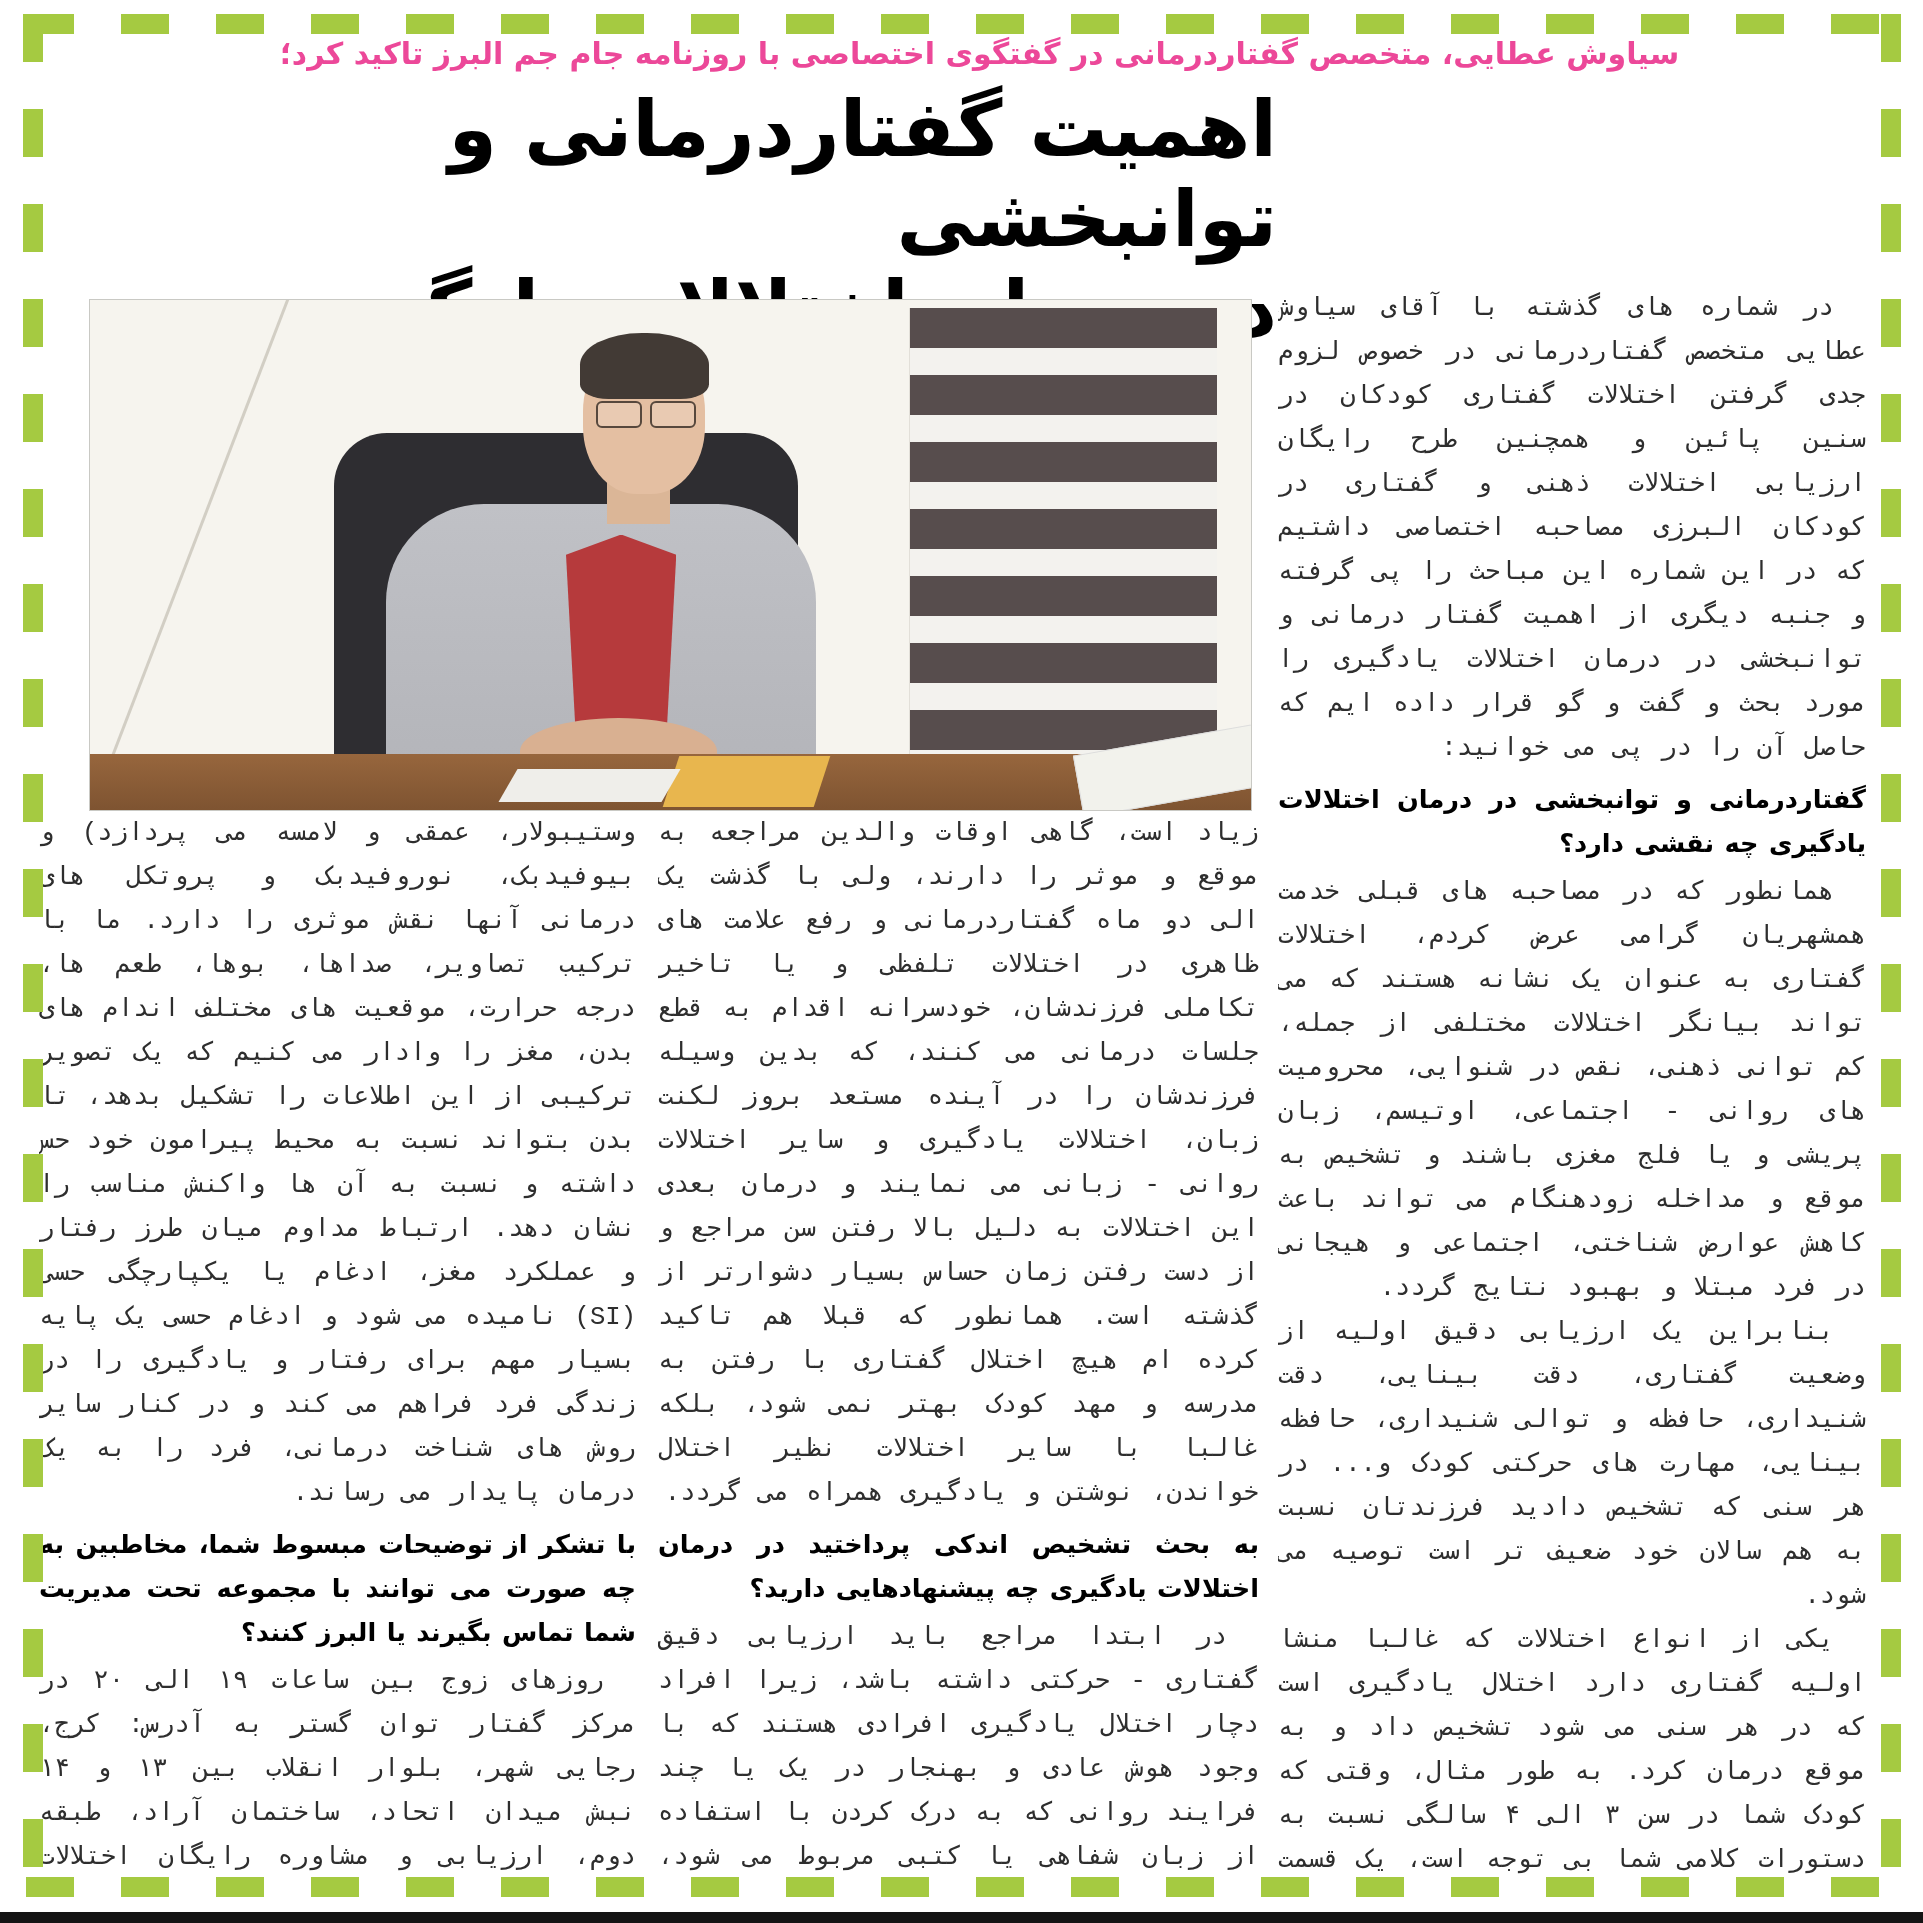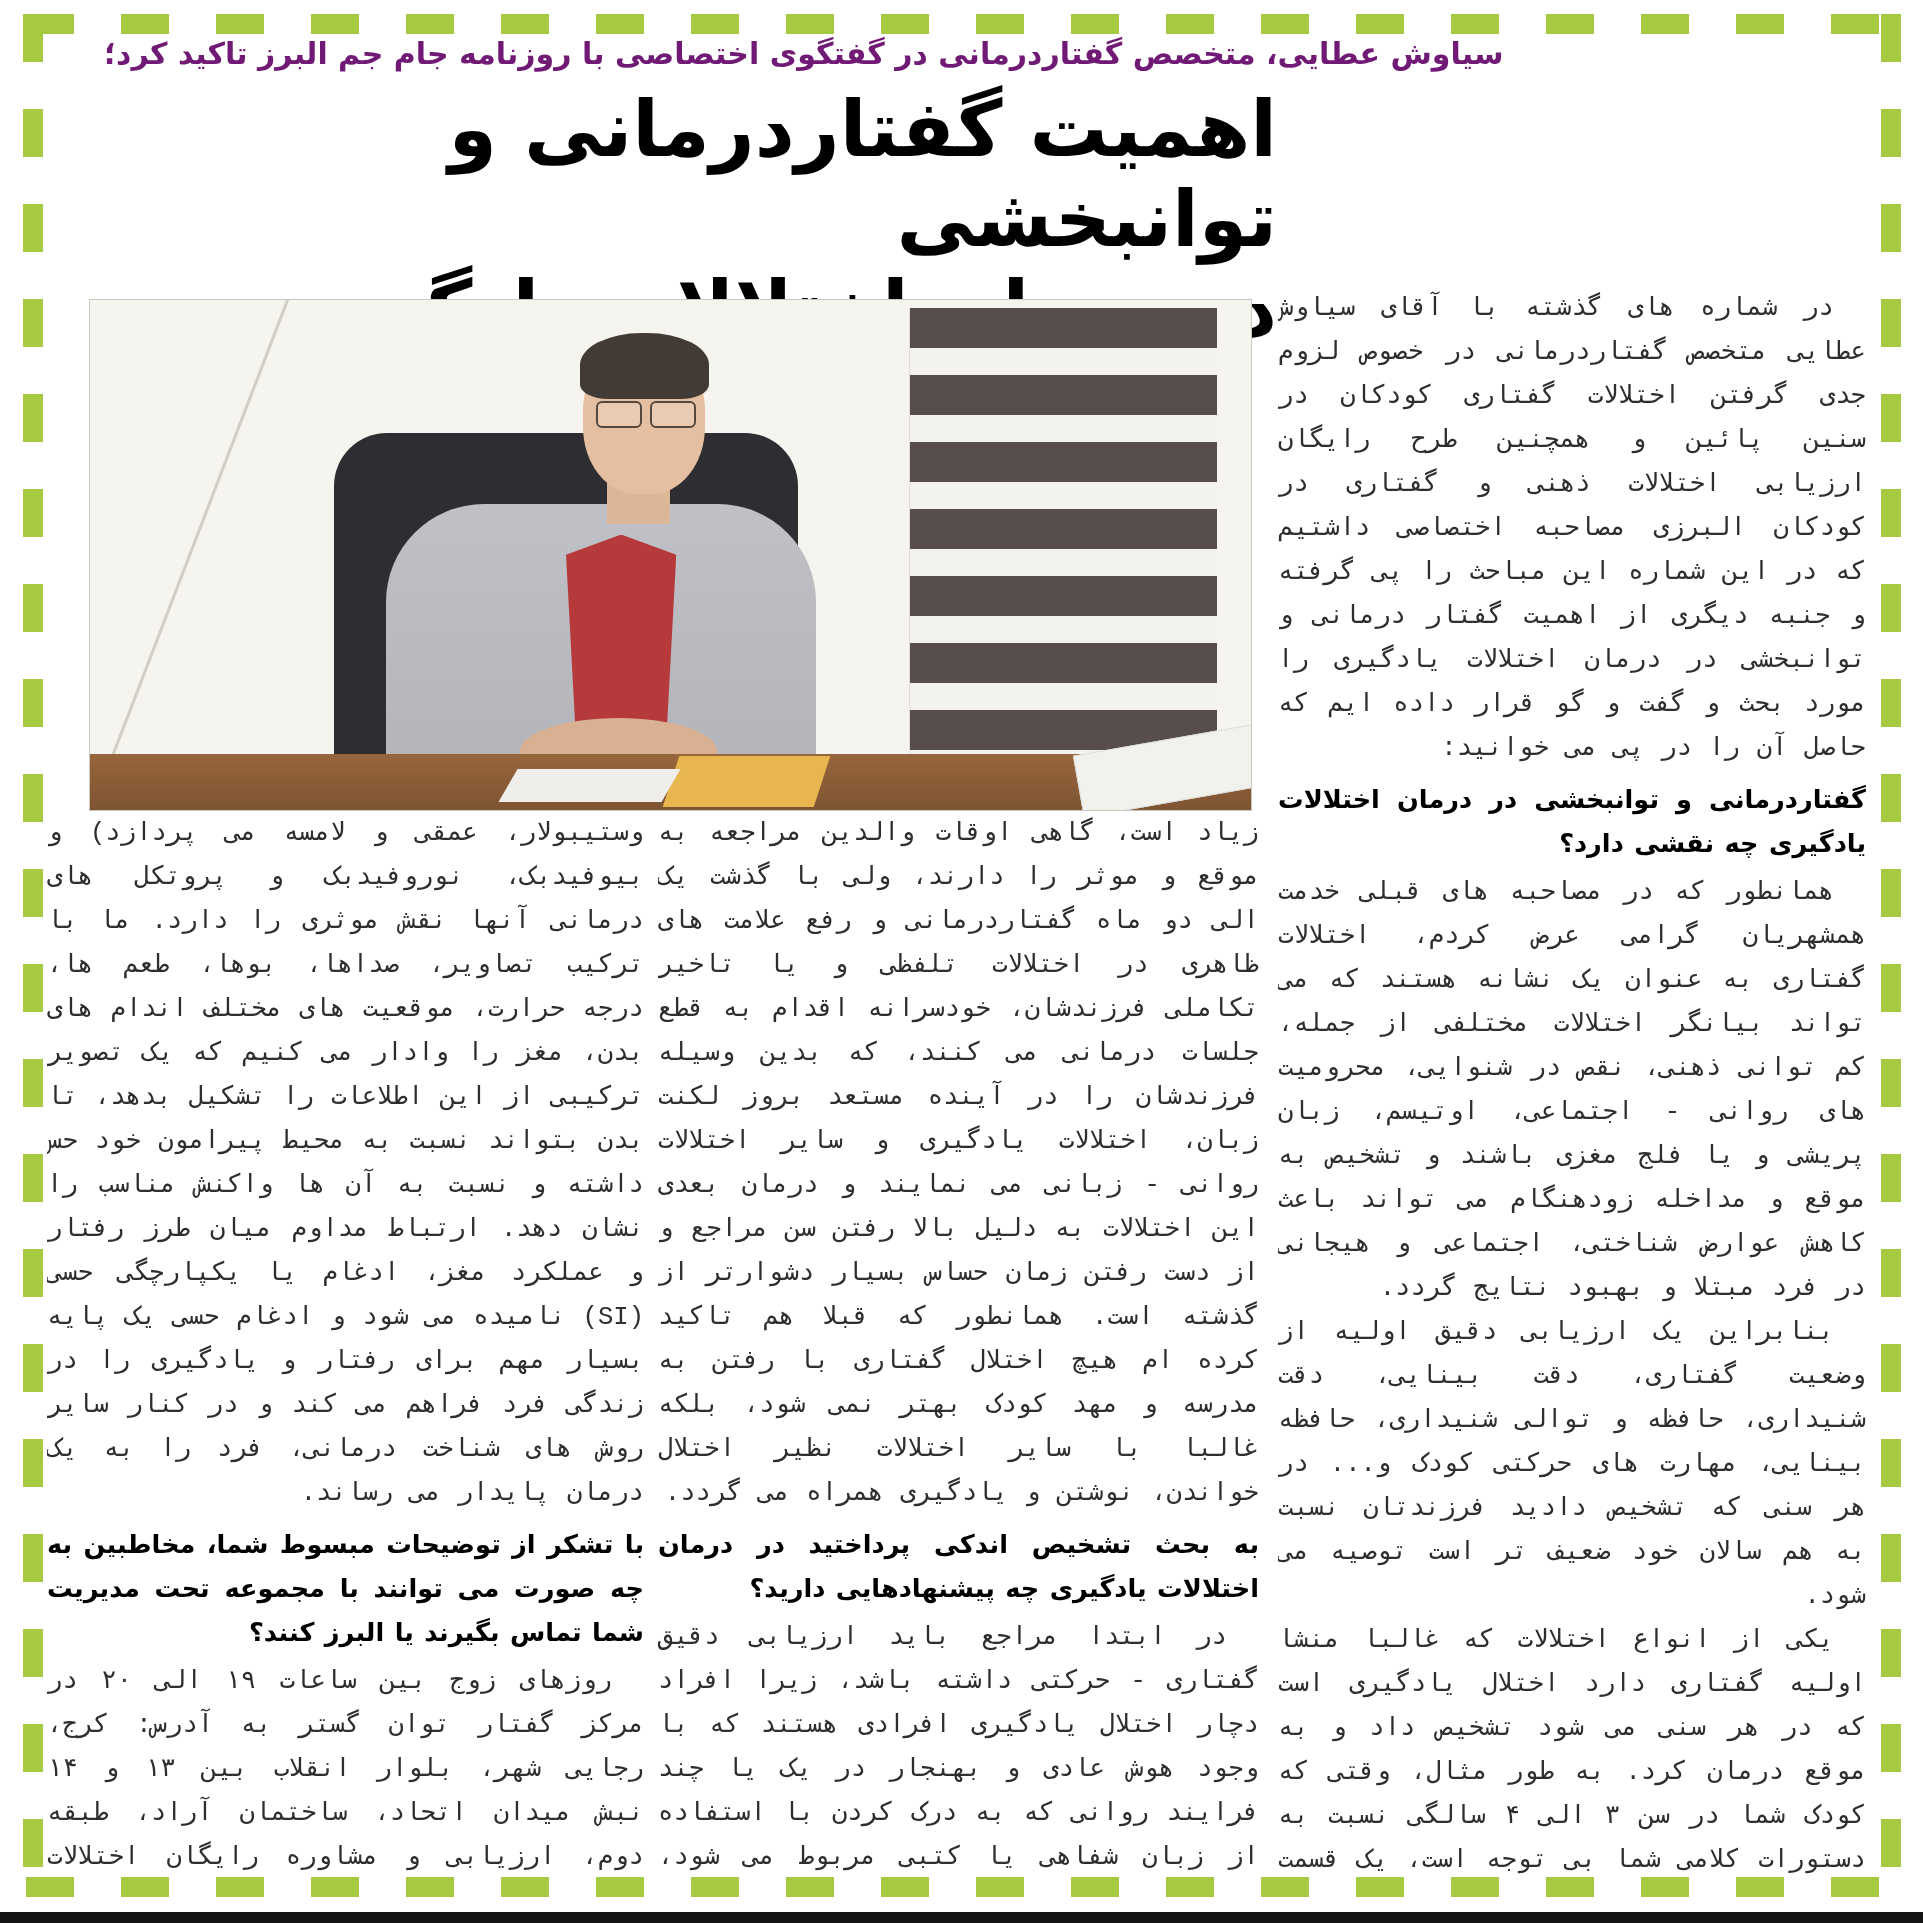--- a/index.html
+++ b/index.html
@@ -12,22 +12,22 @@
   .frame.h{height:20px;background:repeating-linear-gradient(90deg,#a5ca41 0 48px,transparent 48px 95px);}
   .frame.v{width:20px;background:repeating-linear-gradient(180deg,#a5ca41 0 48px,transparent 48px 95px);}
   .frame.top{left:25.6px;top:13.5px;width:1873px;}
   .frame.bottom{left:25.6px;top:1877px;width:1873px;}
   .frame.left{left:22.5px;top:13.5px;height:1864px;}
   .frame.right{left:1881px;top:13.5px;height:1864px;}
   .blackbar{position:absolute;left:0;top:1912px;width:1924px;height:12px;background:#141414;}
 
   
   .kicker{
-    position:absolute;right:69px;top:36px;width:1751px;direction:rtl;text-align:left;
-    font-size:30px;font-weight:bold;color:#701a75;letter-spacing:0;
+    position:absolute;right:69px;top:36px;width:1751px;direction:rtl;text-align:center;
+    font-size:30px;font-weight:bold;color:#ec4899;letter-spacing:0;
   }
   .headline{
     position:absolute;left:90px;top:84px;width:1187px;direction:rtl;text-align:right;
     font-size:78px;line-height:90px;font-weight:bold;color:#000;
   }
 
   
   .photo{
     position:absolute;left:89px;top:299px;width:1161px;height:510px;background:#f6f4ee;
     border:1.5px solid #c9c9c4;overflow:hidden;
@@ -53,21 +53,21 @@
   .ph-paper2{left:36%;top:92%;width:14%;height:6.5%;background:#efeeea;transform:skewX(-30deg);}
   .ph-papers{left:85%;top:86%;width:16%;height:12%;background:#f2f2ec;border:0.8px solid #ddd;transform:rotate(-10deg);}
 
   
   .col{
     position:absolute;direction:rtl;text-align:justify;overflow:hidden;
     font-size:25.6px;line-height:44px;color:#2e2e2e;word-spacing:1.5px;
   }
   .col-right{left:1278px;top:287px;width:588px;height:1587px;}
   .col-mid{left:658px;top:812px;width:601px;height:1061px;}
-  .col-left{left:47px;top:812px;width:597px;height:1063px;}
+  .col-left{left:39px;top:812px;width:597px;height:1063px;}
   .para{text-indent:32px;margin:0;font-family:Liberation Mono, monospace;}
   .para.no-indent{text-indent:0;}
   .question{font-weight:bold;color:#000;margin:6px 0;text-indent:0;}
   .url{direction:ltr;font-family:"DejaVu Serif",serif;font-size:33px;
        line-height:50px;color:#333;font-weight:bold;text-indent:0;margin:0;}
 </style>
 </head>
 <body>
 
 <div class="frame h top"></div>

